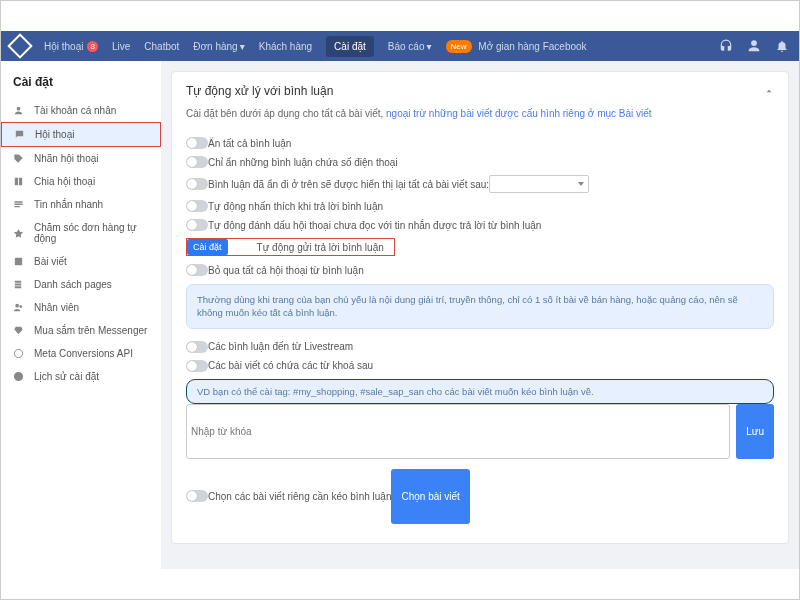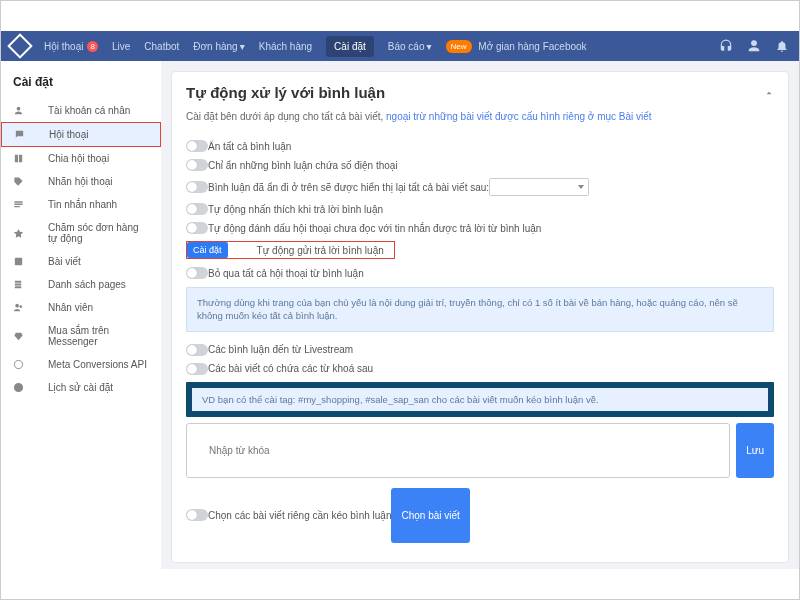--- a/index.html
+++ b/index.html
@@ -11,43 +11,43 @@
 .nav { display: flex; gap: 14px; align-items: center; flex: 1; }
 .nav-item { color: #cdd9ed; cursor: pointer; display: flex; align-items: center; gap: 2px; position: relative; }
 .nav-item.active { background: #2c4373; padding: 5px 8px; border-radius: 3px; color: #fff; }
 .badge { background: #f55; color: #fff; font-size: 8px; padding: 1px 3px; border-radius: 6px; margin-left: 2px; }
 .new-pill { background: #ff7a00; color: #fff; font-size: 8px; padding: 2px 5px; border-radius: 6px; }
 .right-icons { display: flex; gap: 14px; }
 .icon { width: 14px; height: 14px; fill: #cdd9ed; }
 .body { flex: 1; display: flex; background: #f0f2f5; overflow: hidden; }
 .sidebar { width: 160px; background: #fff; padding: 10px 0; }
 .sidebar h3 { font-size: 12px; padding: 4px 12px 10px; font-weight: bold; color: #222; }
-.sb-item { display: flex; align-items: center; gap: 24px; padding: 6px 12px; color: #555; cursor: pointer; font-size: 10px; }
+.sb-item { display: flex; align-items: center; gap: 10px; padding: 6px 12px; color: #555; cursor: pointer; font-size: 10px; }
 .sb-item.sel { background: #e7f0ff; border: 1.5px solid #d9453b; }
 .sb-ic { width: 11px; height: 11px; fill: #888; flex-shrink: 0; }
 .content { flex: 1; padding: 10px; overflow: auto; }
 .panel { background: #fff; border: 1px solid #e3e6ea; border-radius: 4px; padding: 12px 14px; }
 .panel-head { display: flex; justify-content: space-between; align-items: center; margin-bottom: 10px; }
-.panel-head h4 { font-size: 15px; font-weight: bold; }
+.panel-head h4 { font-size: 12px; font-weight: normal; }
 .chev { width: 10px; height: 10px; fill: #888; }
 .desc { font-size: 10px; color: #666; margin-bottom: 18px; }
 .desc .link { color: #4b7bec; }
 .row { display: flex; align-items: center; gap: 0; margin-bottom: 7px; font-size: 10px; color: #555; }
 .toggle { width: 22px; height: 12px; background: #d0d4d9; border-radius: 6px; position: relative; flex-shrink: 0; cursor: pointer; }
 .toggle::after { content: ""; width: 10px; height: 10px; background: #fff; border-radius: 5px; position: absolute; top: 1px; left: 1px; box-shadow: 0 0 1px rgba(0,0,0,.3); }
 .sel-box { border: 1px solid #ccc; background: #fff; width: 100px; height: 18px; border-radius: 2px; display: inline-flex; align-items: center; justify-content: flex-end; padding: 0 4px; }
 .dd { width: 0; height: 0; border-left: 3px solid transparent; border-right: 3px solid transparent; border-top: 4px solid #888; }
 .hl-row { border: 1.5px solid #d9453b; display: inline-flex; align-items: center; margin-bottom: 8px; }
 .pill { background: #2d7bf4; color: #fff; font-size: 9px; padding: 3px 6px; border-radius: 2px; }
 .hl-row span:last-child { padding: 0 10px; font-size: 10px; color: #555; margin-left: 19px; }
-.info-box { background: #e7f0ff; border: 1px solid #cfe0f5; border-radius: 1px; padding: 8px 10px; font-size: 9.5px; color: #5a7a9d; margin: 8px 0 12px; line-height: 1.4; }
+.info-box { background: #e7f0ff; border: 1px solid #cfe0f5; border-radius: 7px; padding: 8px 10px; font-size: 9.5px; color: #5a7a9d; margin: 8px 0 12px; line-height: 1.4; }
 .subhead { font-size: 10.5px; font-weight: bold; color: #333; margin-bottom: 8px; }
-.hint { background: #e7f0ff; border: 6px solid #0c4a6e; border-radius: 1px; padding: 6px 10px; font-size: 9.5px; color: #5a7a9d; margin-bottom: 6px; }
+.hint { background: #e7f0ff; border: 1px solid #0c4a6e; border-radius: 9px; padding: 6px 10px; font-size: 9.5px; color: #5a7a9d; }
 .input-row { display: flex; gap: 6px; margin-bottom: 10px; }
-.input-row input { flex: 1; border: 1px solid #ccc; border-radius: 3px; padding: 5px 22px; font-size: 10px; }
+.input-row input { flex: 1; border: 1px solid #ccc; border-radius: 3px; padding: 5px 4px; font-size: 10px; }
 .btn { background: #3b82f6; color: #fff; border: none; padding: 22px 10px; border-radius: 3px; font-size: 10px; cursor: pointer; }
 </style>
 </head>
 <body>
 
 <div class="wrap">
     <div class="inner">
 
 <div class="topbar">
   <div class="logo"></div>
@@ -88,29 +88,29 @@
             <span>Tài khoản cá nhân</span>
           </div>
     <div class="sb-item sel">
             <svg class="sb-ic" viewBox="0 0 24 24">
               <path d="M4 4h16v12H7l-3 3V4z"></path>
             </svg>
             <span>Hội thoại</span>
           </div>
     <div class="sb-item">
             <svg class="sb-ic" viewBox="0 0 24 24">
+              <path d="M3 3h10l8 8-10 10-8-8V3z"></path>
+            </svg>
+            <span>Nhãn hội thoại</span>
+          </div>
+    <div class="sb-item">
+            <svg class="sb-ic" viewBox="0 0 24 24">
               <path d="M4 4h7v16H4zM13 4h7v16h-7z"></path>
             </svg>
             <span>Chia hội thoại</span>
-          </div>
-    <div class="sb-item">
-            <svg class="sb-ic" viewBox="0 0 24 24">
-              <path d="M3 3h10l8 8-10 10-8-8V3z"></path>
-            </svg>
-            <span>Nhãn hội thoại</span>
           </div>
     <div class="sb-item">
             <svg class="sb-ic" viewBox="0 0 24 24">
               <path d="M3 5h18v3H3zM3 10h18v3H3zM3 15h12v3H3z"></path>
             </svg>
             <span>Tin nhắn nhanh</span>
           </div>
     <div class="sb-item">
             <svg class="sb-ic" viewBox="0 0 24 24">
               <path d="M12 2l3 6 7 1-5 5 1 7-6-3-6 3 1-7-5-5 7-1z"></path>

